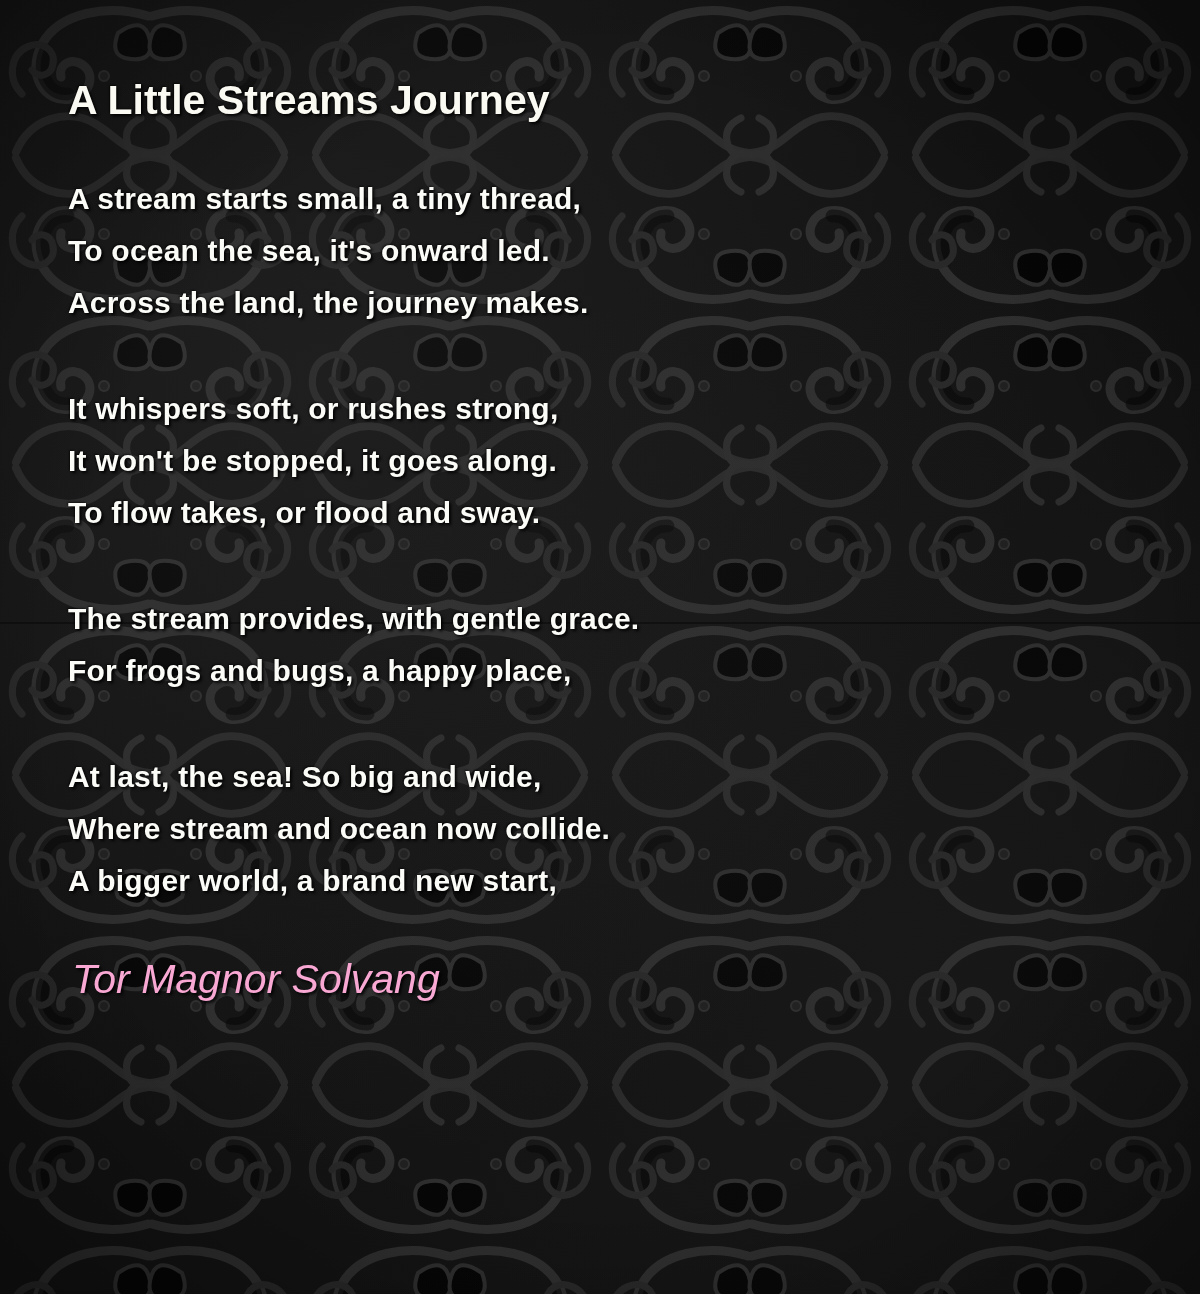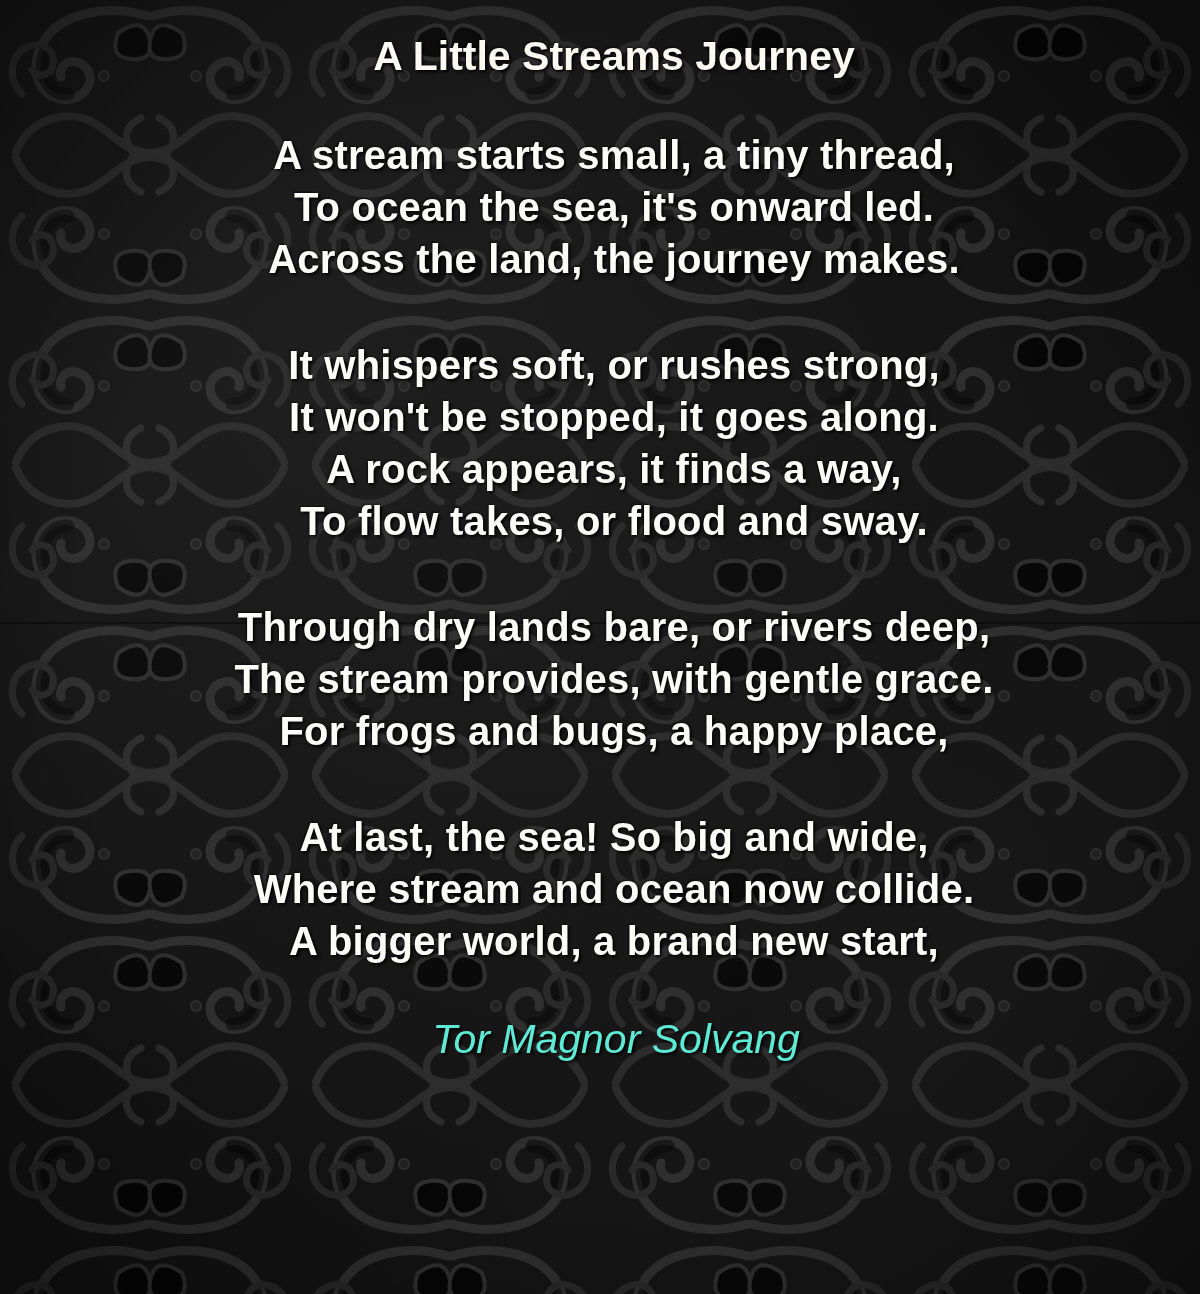--- a/index.html
+++ b/index.html
@@ -21,54 +21,53 @@
   }
   .bg {
     position: absolute;
     top: 0;
     left: 0;
     display: block;
   }
   .content {
     position: absolute;
     top: 0; left: 0; right: 0; bottom: 0;
-    padding: 16px 40px 0 68px;
+    padding: 60px 40px 0 68px;
     color: #fcfcfa;
-    text-align: center;
   }
   .title {
     margin: 10px 0 0 0;
     font-size: 41px;
     line-height: 60px;
     font-weight: bold;
     color: #fbfaf2;
     text-shadow: 2px 2px 3px rgba(0,0,0,0.9), -1px -1px 2px rgba(0,0,0,0.6);
   }
   .stanza {
     margin: 54px 0 0 0;
   }
   .stanza.first {
     margin-top: 43px;
   }
   .stanza p {
     margin: 0;
-    font-size: 40px;
+    font-size: 30px;
     line-height: 52px;
     font-weight: bold;
     color: #fbfbf8;
     text-shadow: 2px 2px 3px rgba(0,0,0,0.9), -1px -1px 2px rgba(0,0,0,0.6);
     letter-spacing: 0.2px;
   }
   .author {
     margin: 46px 0 0 4px;
     font-size: 41px;
     line-height: 52px;
     font-style: italic;
     font-weight: normal;
-    color: #5eead4;
+    color: #f9a8d4;
     text-shadow: 2px 2px 3px rgba(0,0,0,0.9);
   }
 </style>
 </head>
 <body>
 
 <div class="page">
 
   <svg class="bg" width="1200" height="1294" viewBox="0 0 1200 1294" xmlns="http://www.w3.org/2000/svg" aria-hidden="true">
     <defs>
@@ -122,26 +121,24 @@
 
     <div class="stanza first">
       <p>A stream starts small, a tiny thread,</p>
       <p>To ocean the sea, it's onward led.</p>
       <p>Across the land, the journey makes.</p>
     </div>
 
     <div class="stanza">
       <p>It whispers soft, or rushes strong,</p>
       <p>It won't be stopped, it goes along.</p>
-      <p>A rock appears, it finds a way,</p>
       <p>To flow takes, or flood and sway.</p>
     </div>
 
     <div class="stanza">
-      <p>Through dry lands bare, or rivers deep,</p>
       <p>The stream provides, with gentle grace.</p>
       <p>For frogs and bugs, a happy place,</p>
     </div>
 
     <div class="stanza">
       <p>At last, the sea! So big and wide,</p>
       <p>Where stream and ocean now collide.</p>
       <p>A bigger world, a brand new start,</p>
     </div>
 

